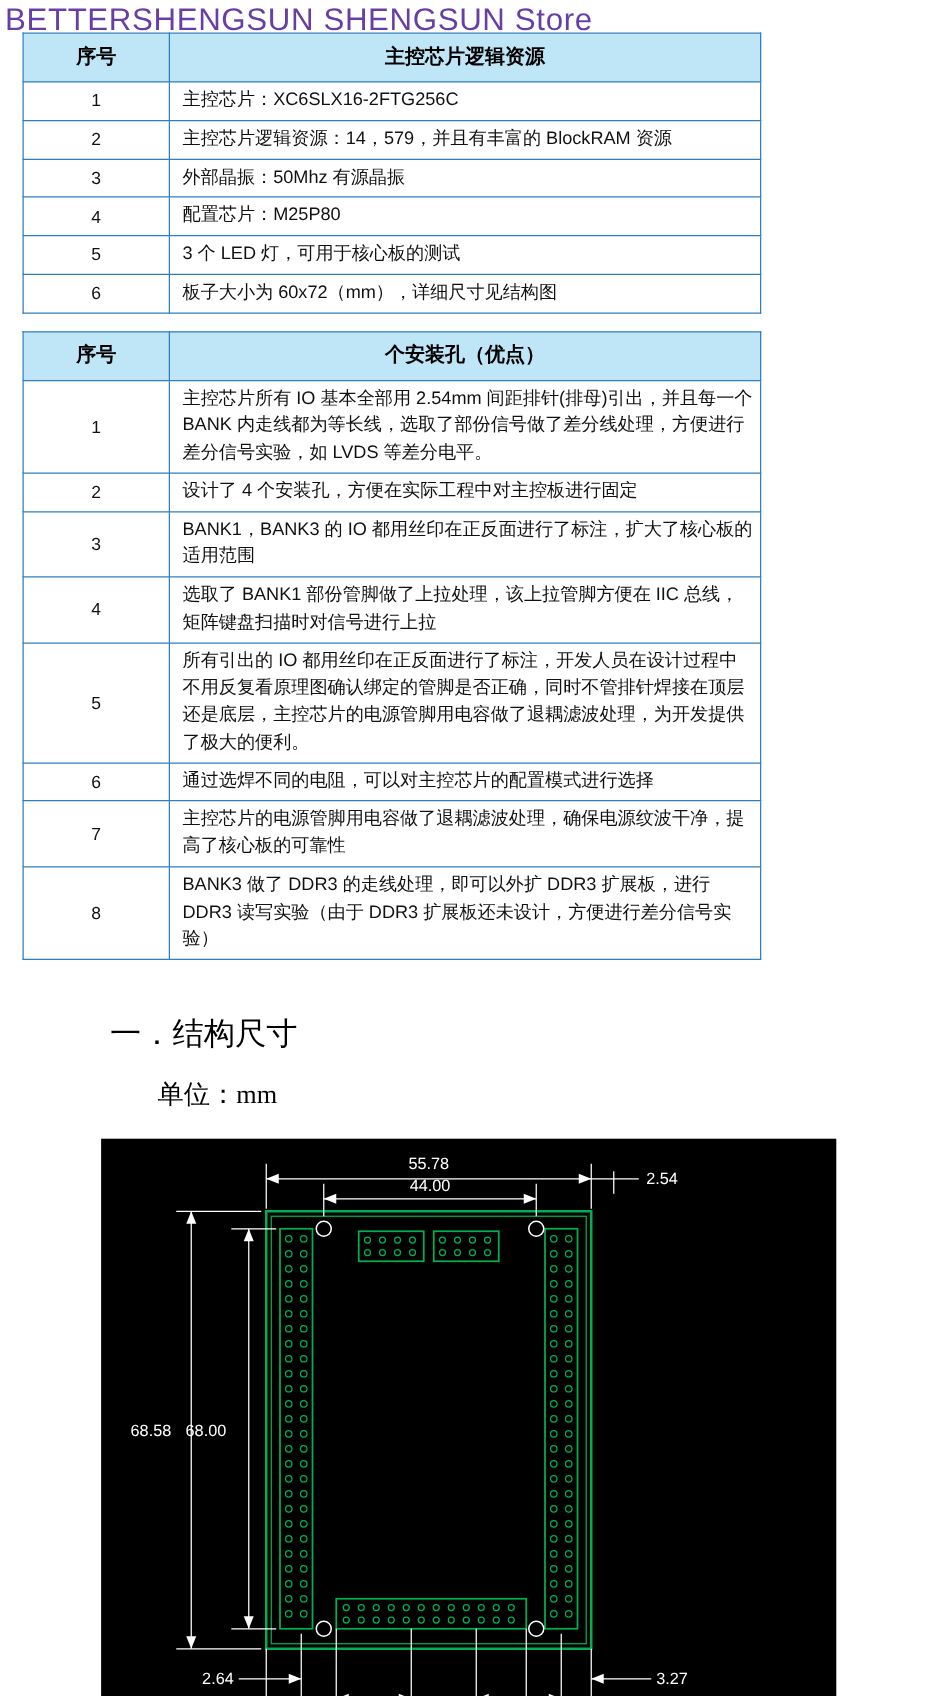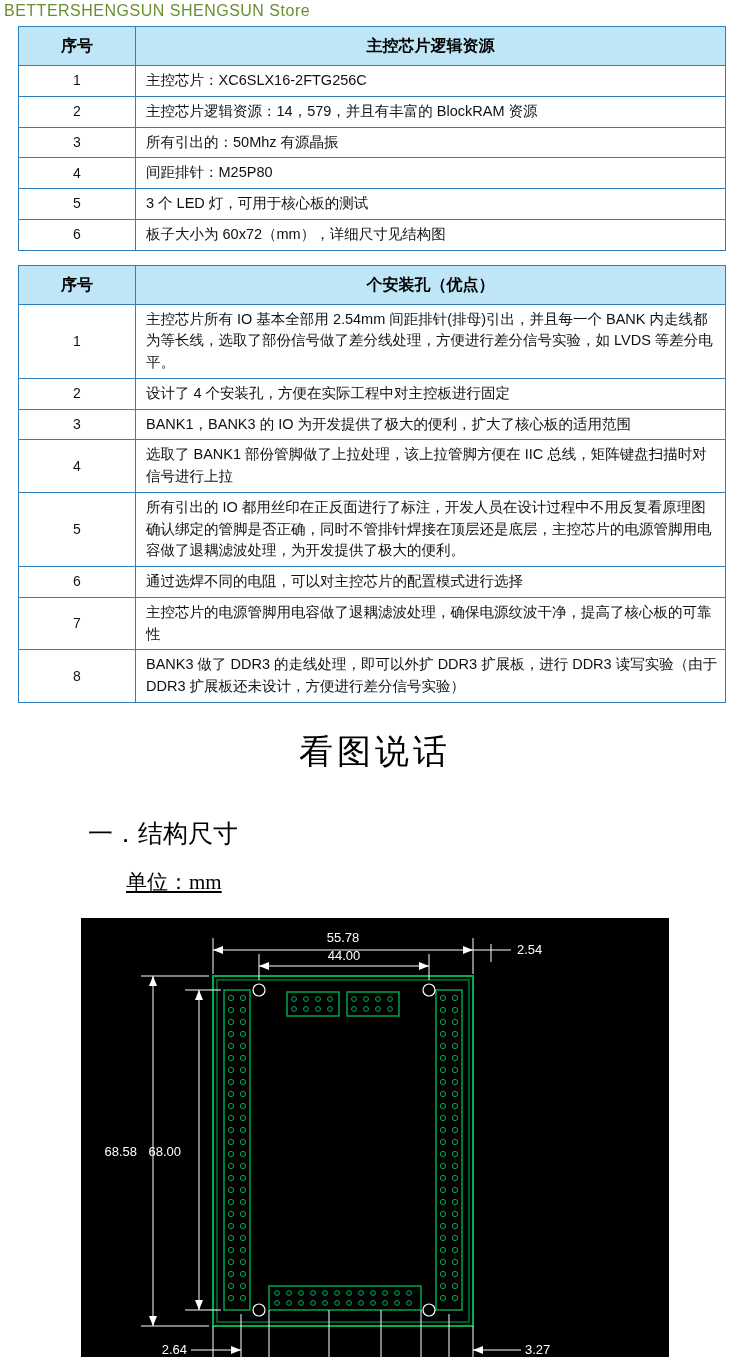--- a/index.html
+++ b/index.html
@@ -13,41 +13,41 @@
     position: relative;
     font-family: "Liberation Sans", sans-serif;
     overflow: hidden;
   }
 
   
   .watermark {
     position: absolute;
     top: 2px;
     left: 4px;
-    font-size: 16px;
+    font-size: 25px;
     letter-spacing: 0.5px;
-    color: #4d7c0f;
+    color: #4c1d95;
     opacity: 0.85;
     white-space: nowrap;
     font-family: "Liberation Sans", sans-serif;
     z-index: 5;
     pointer-events: none;
   }
 
   .page {
     position: relative;
     padding: 0 18px;
     box-sizing: border-box;
     width: 750px;
   }
 
   
   table.spec {
     border-collapse: collapse;
-    width: 708px;
+    width: 591px;
     margin-top: 26px;
     table-layout: fixed;
     background: #ffffff;
   }
   table.spec.second {
     margin-top: 14px;
   }
   table.spec th,
   table.spec td {
     border: 1px solid #2f7fbf;
@@ -94,21 +94,20 @@
     font-size: 25px;
     margin: 42px 0 0 70px;
     color: #000;
     font-family: "Liberation Serif", serif;
   }
   .unit-line {
     font-size: 21px;
     margin: 18px 0 0 108px;
     color: #000;
     font-family: "Liberation Serif", serif;
-    text-decoration: underline;
   }
 
   
   .drawing-wrap {
     margin: 22px 0 0 0;
     display: flex;
     justify-content: center;
   }
   .drawing {
     position: relative;
@@ -138,25 +137,25 @@
       <tr>
         <td class="idx">1</td>
         <td class="txt">主控芯片：XC6SLX16-2FTG256C</td>
       </tr>
       <tr>
         <td class="idx">2</td>
         <td class="txt">主控芯片逻辑资源：14，579，并且有丰富的 BlockRAM 资源</td>
       </tr>
       <tr>
         <td class="idx">3</td>
-        <td class="txt">所有引出的：50Mhz 有源晶振</td>
+        <td class="txt">外部晶振：50Mhz 有源晶振</td>
       </tr>
       <tr>
         <td class="idx">4</td>
-        <td class="txt">间距排针：M25P80</td>
+        <td class="txt">配置芯片：M25P80</td>
       </tr>
       <tr>
         <td class="idx">5</td>
         <td class="txt">3 个 LED 灯，可用于核心板的测试</td>
       </tr>
       <tr>
         <td class="idx">6</td>
         <td class="txt">板子大小为 60x72（mm），详细尺寸见结构图</td>
       </tr>
     </tbody>
@@ -173,21 +172,21 @@
       <tr>
         <td class="idx">1</td>
         <td class="txt">主控芯片所有 IO 基本全部用 2.54mm 间距排针(排母)引出，并且每一个 BANK 内走线都为等长线，选取了部份信号做了差分线处理，方便进行差分信号实验，如 LVDS 等差分电平。</td>
       </tr>
       <tr>
         <td class="idx">2</td>
         <td class="txt">设计了 4 个安装孔，方便在实际工程中对主控板进行固定</td>
       </tr>
       <tr>
         <td class="idx">3</td>
-        <td class="txt">BANK1，BANK3 的 IO 为开发提供了极大的便利，扩大了核心板的适用范围</td>
+        <td class="txt">BANK1，BANK3 的 IO 都用丝印在正反面进行了标注，扩大了核心板的适用范围</td>
       </tr>
       <tr>
         <td class="idx">4</td>
         <td class="txt">选取了 BANK1 部份管脚做了上拉处理，该上拉管脚方便在 IIC 总线，矩阵键盘扫描时对信号进行上拉</td>
       </tr>
       <tr>
         <td class="idx">5</td>
         <td class="txt">所有引出的 IO 都用丝印在正反面进行了标注，开发人员在设计过程中不用反复看原理图确认绑定的管脚是否正确，同时不管排针焊接在顶层还是底层，主控芯片的电源管脚用电容做了退耦滤波处理，为开发提供了极大的便利。</td>
       </tr>
       <tr>
@@ -198,21 +197,20 @@
         <td class="idx">7</td>
         <td class="txt">主控芯片的电源管脚用电容做了退耦滤波处理，确保电源纹波干净，提高了核心板的可靠性</td>
       </tr>
       <tr>
         <td class="idx">8</td>
         <td class="txt">BANK3 做了 DDR3 的走线处理，即可以外扩 DDR3 扩展板，进行 DDR3 读写实验（由于 DDR3 扩展板还未设计，方便进行差分信号实验）</td>
       </tr>
     </tbody>
   </table>
 
-  <div class="big-title">看图说话</div>
   <div class="section-title">一．结构尺寸</div>
   <div class="unit-line">单位：mm</div>
 
   <div class="drawing-wrap">
     <div class="drawing">
       <svg width="588" height="470" viewBox="0 0 588 470">
         <rect x="0" y="0" width="588" height="470" fill="#000000"></rect>
 
         <rect x="132" y="58" width="260" height="350" fill="none" stroke="#00b050" stroke-width="2"></rect>
         <rect x="136" y="62" width="252" height="342" fill="none" stroke="#00b050" stroke-width="1"></rect>

